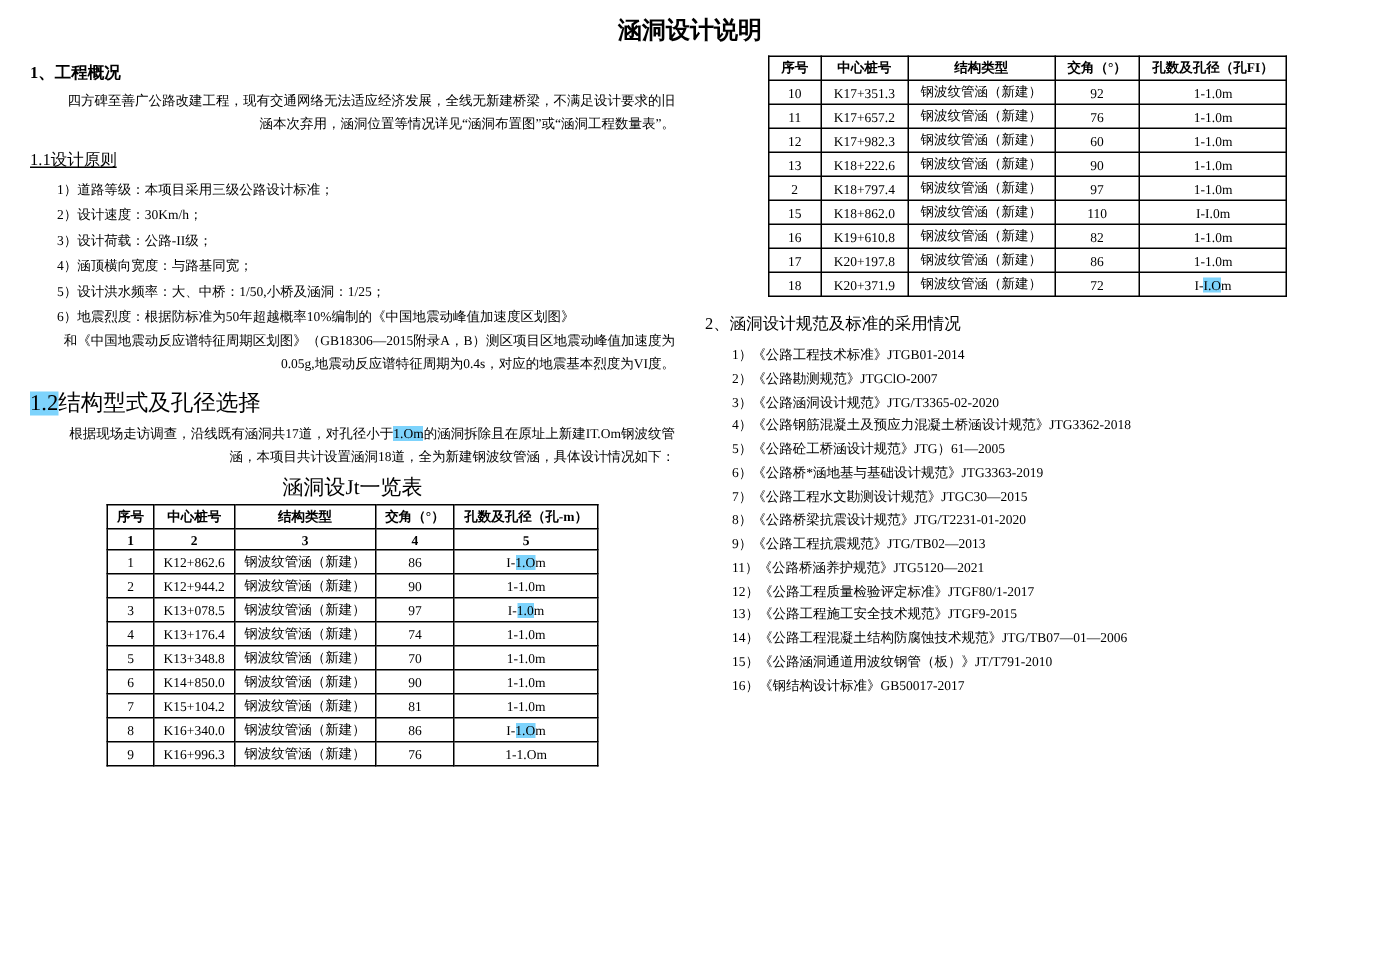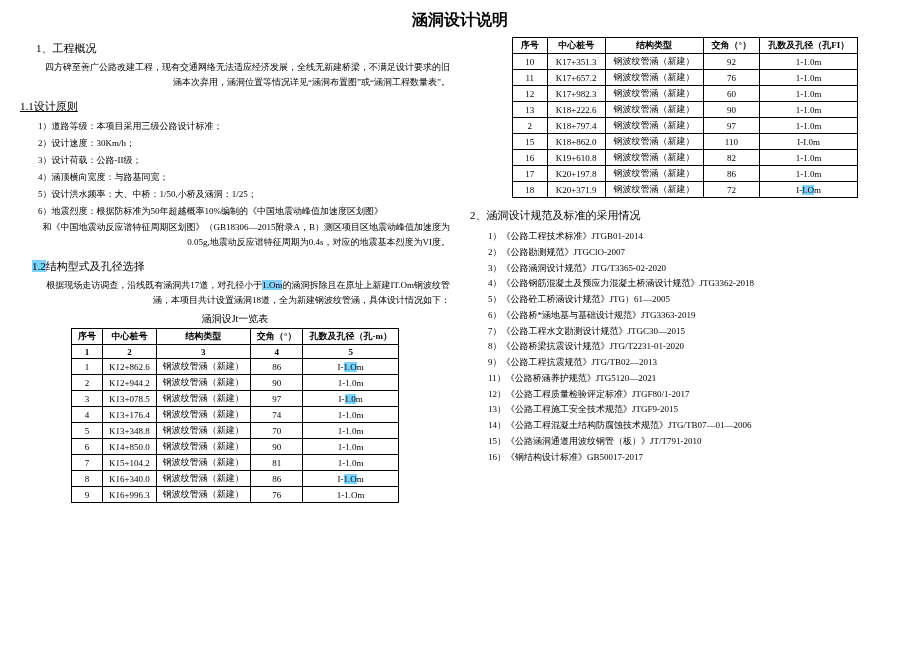--- a/index.html
+++ b/index.html
@@ -23,45 +23,45 @@
   .cols {
     display: flex;
     gap: 20px;
   }
   .col {
     flex: 1;
     min-width: 0;
   }
   .h1 {
     font-size: 11px;
-    font-weight: normal;
-    margin: 4px 0 4px 16px;
+    font-weight: bold;
+    margin: 4px 0 4px 0;
   }
   .h1sub {
     font-size: 11px;
     margin: 8px 0 4px 0;
     text-decoration: underline;
   }
   .h2 {
-    font-size: 11px;
-    margin: 8px 0 4px 12px;
+    font-size: 15px;
+    margin: 8px 0 4px 0;
   }
   p {
     line-height: 1.7;
     text-indent: 2em;
     text-align: right;
   }
   .list-item {
     line-height: 1.9;
     text-indent: 2em;
   }
   .table-title {
     text-align: center;
     margin: 4px 0 2px 0;
-    font-size: 10px;
+    font-size: 14px;
   }
   table {
     border-collapse: collapse;
     margin: 0 auto;
     font-size: 9px;
   }
   th, td {
     border: 1px solid #000;
     padding: 1px 6px;
     text-align: center;

